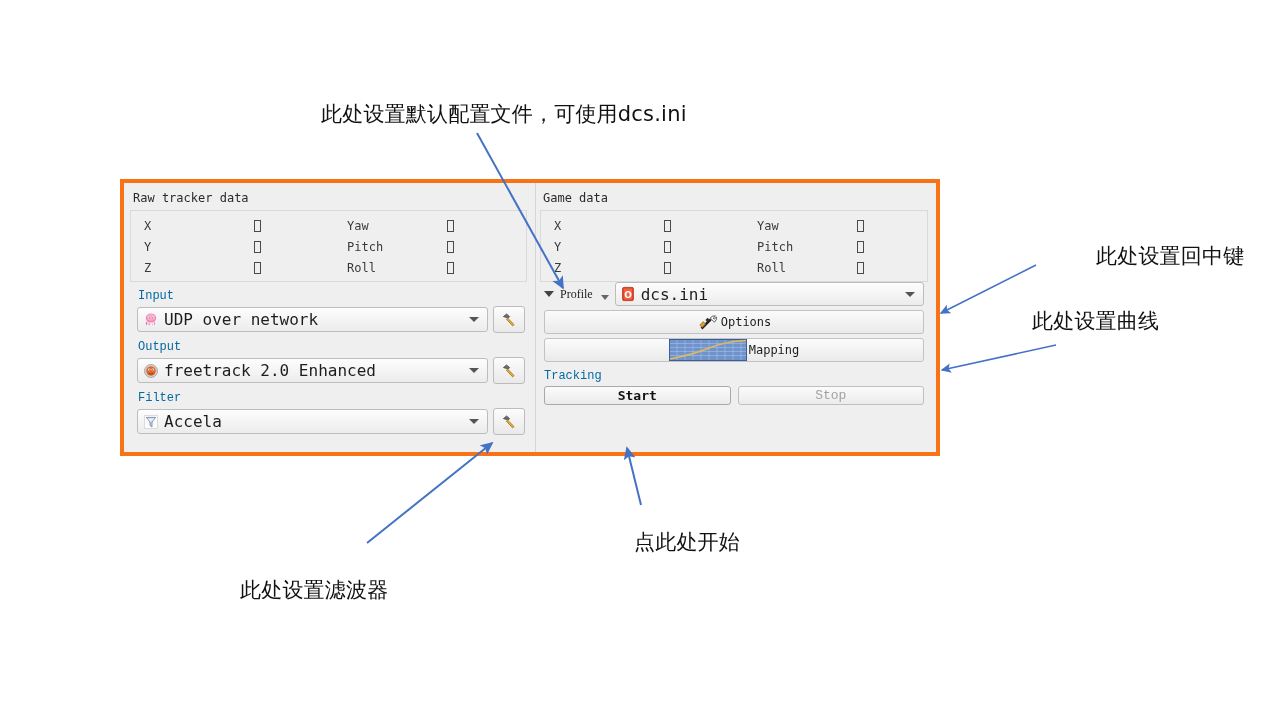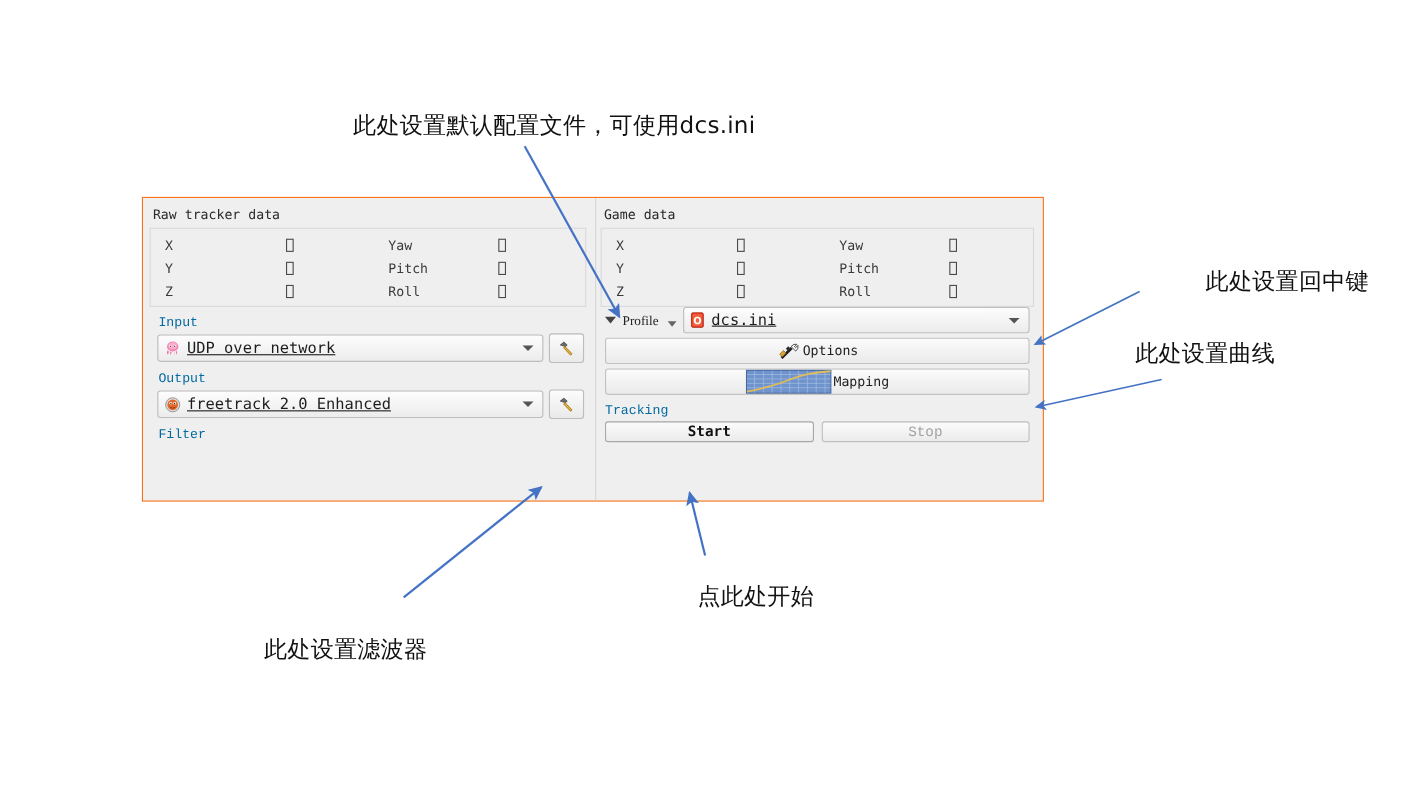--- a/index.html
+++ b/index.html
@@ -28,26 +28,26 @@
     font-family: "DejaVu Sans", "Liberation Sans", sans-serif;
     font-size: 21px;
     color: #111111;
     white-space: nowrap;
     letter-spacing: 0.2px;
   }
 
   
   #app-window {
     position: absolute;
-    left: 129px;
+    left: 120px;
     top: 179px;
     width: 820px;
     height: 277px;
     background: #efefef;
-    border: 1px solid #f97316;
+    border: 4px solid #f97316;
     box-sizing: border-box;
     font-family: "DejaVu Sans Mono", "Liberation Mono", monospace;
     z-index: 10;
   }
   .panes {
     display: flex;
     width: 100%;
     height: 100%;
     box-sizing: border-box;
   }
@@ -125,27 +125,26 @@
     box-sizing: border-box;
     border: 1px solid #bdbdbd;
     border-radius: 3px;
     background: linear-gradient(#fdfdfd, #ececec);
     display: flex;
     align-items: center;
     padding: 0 4px 0 5px;
     position: relative;
   }
   .combo-text {
-    font-size: 14px;
+    font-size: 16px;
     color: #1d1d1d;
     margin-left: 5px;
     flex: 1;
     overflow: hidden;
     white-space: nowrap;
-    text-decoration: underline;
   }
   .caret-down {
     width: 0; height: 0;
     border-left: 5px solid transparent;
     border-right: 5px solid transparent;
     border-top: 5px solid #555;
     margin-right: 4px;
   }
 
   .tool-btn {
@@ -323,20 +322,41 @@
           <span>
             <svg class="icon16" viewBox="0 0 16 16">
               <path d="M2.4 4.6 L5.6 2 L8.6 4.6 L7.2 6.1 Z" fill="#6d6d6d" stroke="#3f3f3f" stroke-width="0.7"></path>
               <path d="M6.6 6.0 L13 12.6 L11.7 13.9 L5.4 7.2 Z" fill="#f0b429" stroke="#8a6212" stroke-width="0.7"></path>
             </svg>
           </span>
         </div>
       </div>
 
       <div class="field-label">Filter</div>
+      <div class="combo-row">
+        <div class="combo">
+          <span>
+            <svg class="icon16" viewBox="0 0 16 16">
+              <rect x="1.5" y="1.5" width="13" height="13" fill="#fbfbfb" stroke="#cfcfcf" stroke-width="0.7"></rect>
+              <path d="M3.4 3.4 L12.6 3.4 L9.0 8.0 L9.0 12.8 L7.0 11.4 L7.0 8.0 Z" fill="#c9d7ea" stroke="#6b7f9e" stroke-width="0.8"></path>
+              <path d="M4.4 4.4 L11.4 4.4 L8.6 7.6 L7.4 7.6 Z" fill="#eef3f9" opacity="0.8"></path>
+            </svg>
+          </span>
+          <span class="combo-text">Accela</span>
+          <span class="caret-down"></span>
+        </div>
+        <div class="tool-btn">
+          <span>
+            <svg class="icon16" viewBox="0 0 16 16">
+              <path d="M2.4 4.6 L5.6 2 L8.6 4.6 L7.2 6.1 Z" fill="#6d6d6d" stroke="#3f3f3f" stroke-width="0.7"></path>
+              <path d="M6.6 6.0 L13 12.6 L11.7 13.9 L5.4 7.2 Z" fill="#f0b429" stroke="#8a6212" stroke-width="0.7"></path>
+            </svg>
+          </span>
+        </div>
+      </div>
     </div>
 
     <div class="pane-right">
 
       <div class="group-title">Game data</div>
 
       <div class="data-frame">
         <div class="data-col labels">
           <div class="data-row">X</div>
           <div class="data-row">Y</div>

